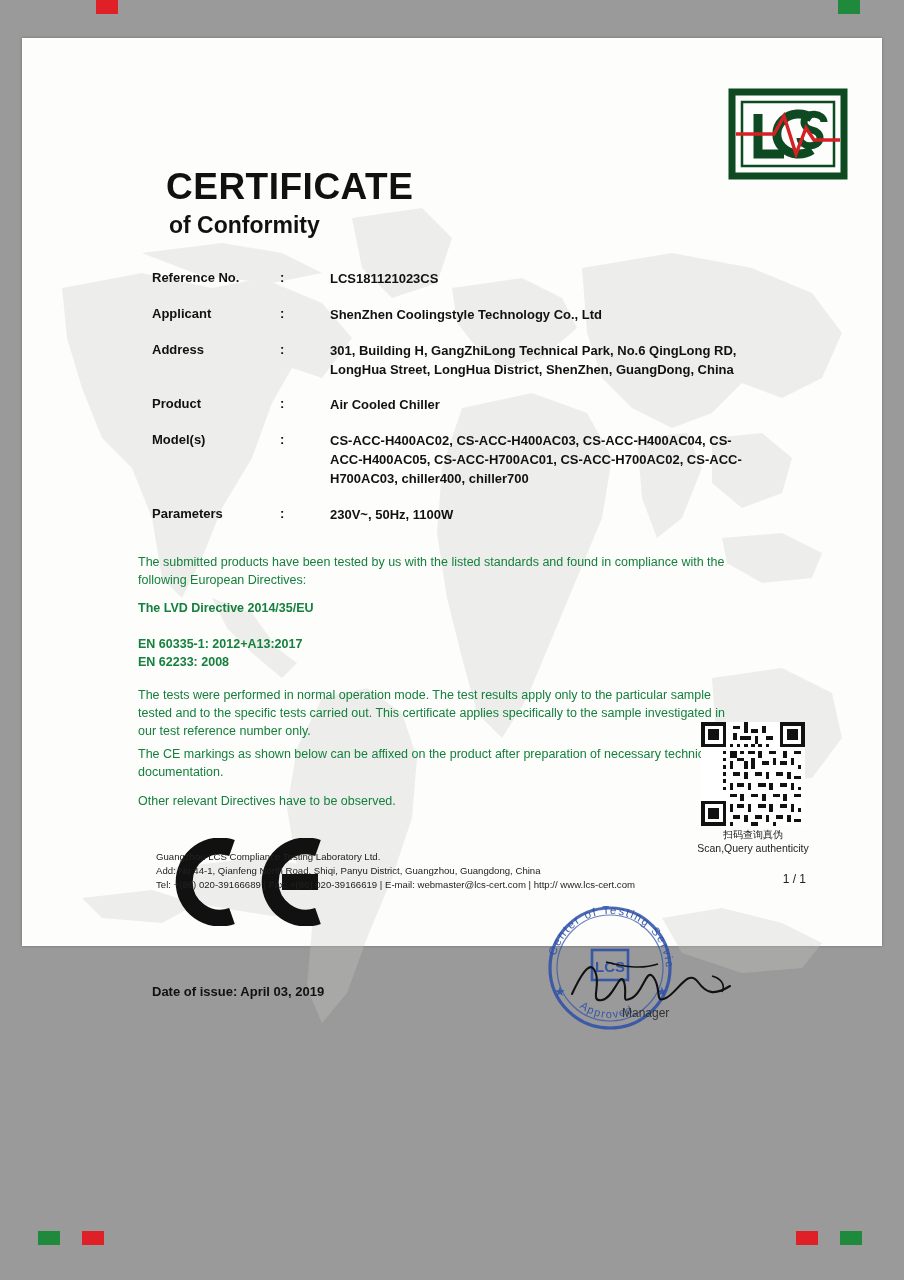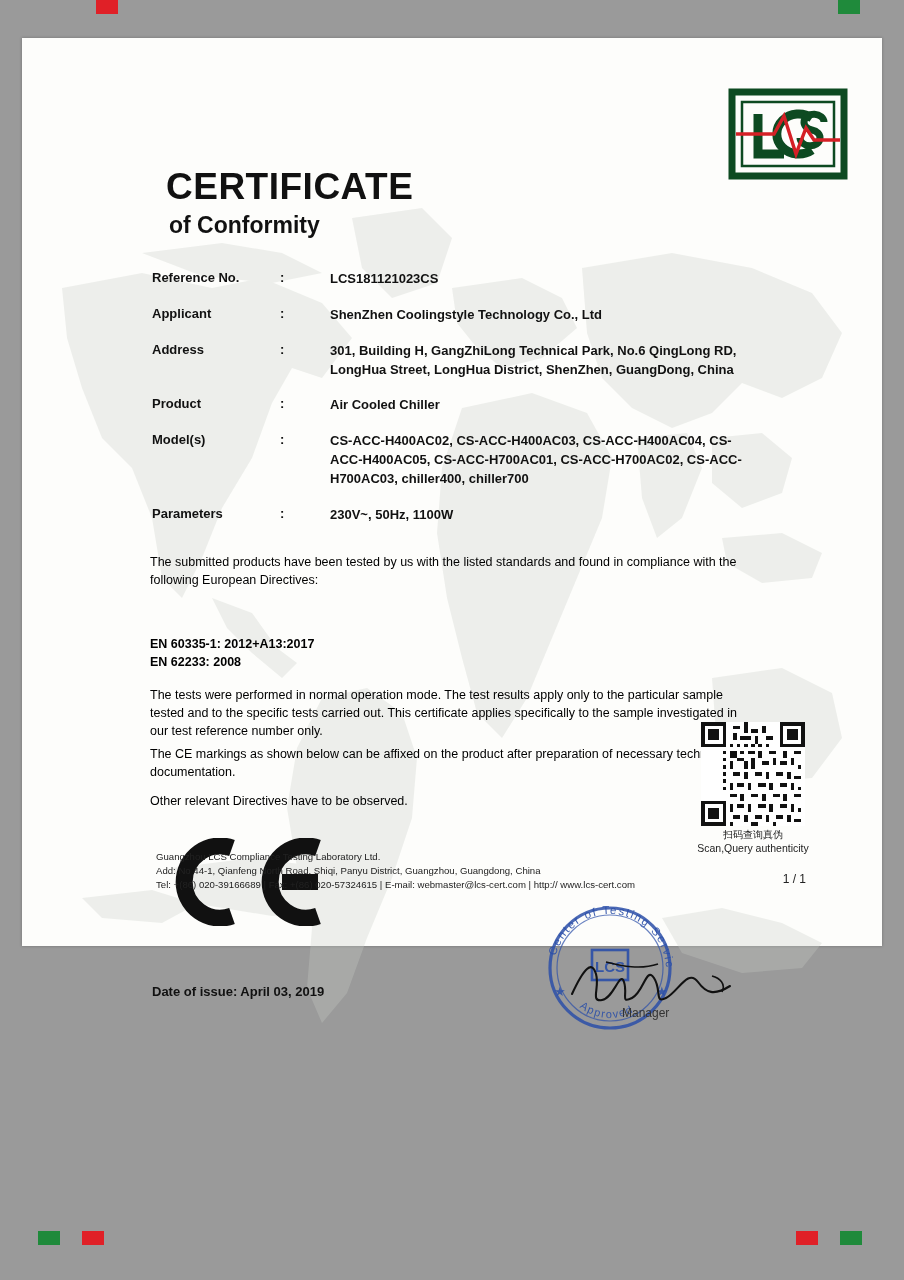--- a/index.html
+++ b/index.html
@@ -106,24 +106,24 @@
   .field-value {
     font-weight: bold;
     line-height: 1.45;
     flex: 1;
     padding-left: 28px;
   }
 
   
   .body-text {
     position: absolute;
-    left: 128px;
+    left: 116px;
     width: 600px;
     font-size: 12.5px;
-    color: #000000;
+    color: #15803d;
     line-height: 1.45;
   }
   .bold { font-weight: bold; }
 
   
   .ce-mark {
     position: absolute;
     left: 148px;
     top: 800px;
     width: 160px;
@@ -303,20 +303,21 @@
       <div class="field-row">
         <div class="field-label">Parameters</div>
         <div class="field-colon">:</div>
         <div class="field-value">230V~, 50Hz, 1100W</div>
       </div>
 
     </div>
 
     <div class="body-text" style="top:515px;">The submitted products have been tested by us with the listed standards and found in compliance with the following European Directives:</div>
 
+    <div class="body-text bold" style="top:561px;">The LVD Directive 2014/35/EU</div>
 
     <div class="body-text bold" style="top:597px;">EN 60335-1: 2012+A13:2017</div>
     <div class="body-text bold" style="top:615px;">EN 62233: 2008</div>
 
     <div class="body-text" style="top:648px;">The tests were performed in normal operation mode. The test results apply only to the particular sample tested and to the specific tests carried out. This certificate applies specifically to the sample investigated in our test reference number only.</div>
 
     <div class="body-text" style="top:707px;">The CE markings as shown below can be affixed on the product after preparation of necessary technical documentation.</div>
 
     <div class="body-text" style="top:754px;">Other relevant Directives have to be observed.</div>
 
@@ -460,17 +461,17 @@
       </svg>
       <div class="qr-cn">扫码查询真伪</div>
       <div class="qr-en">Scan,Query authenticity</div>
     </div>
 
     <div class="page-num">1 / 1</div>
 
     <div class="footer">
       <div>Guangzhou LCS Compliance Testing Laboratory Ltd.</div>
       <div>Add: No 44-1, Qianfeng North Road, Shiqi, Panyu District, Guangzhou, Guangdong, China</div>
-      <div>Tel: +(86) 020-39166689  |  Fax: +(86) 020-57324615  |  E-mail: webmaster@lcs-cert.com  |  http:// www.lcs-cert.com</div>
+      <div>Tel: +(86) 020-39166689  |  Fax: +(86) 020-39166619  |  E-mail: webmaster@lcs-cert.com  |  http:// www.lcs-cert.com</div>
     </div>
 
   </div>
 </div>
 
 </body></html>

